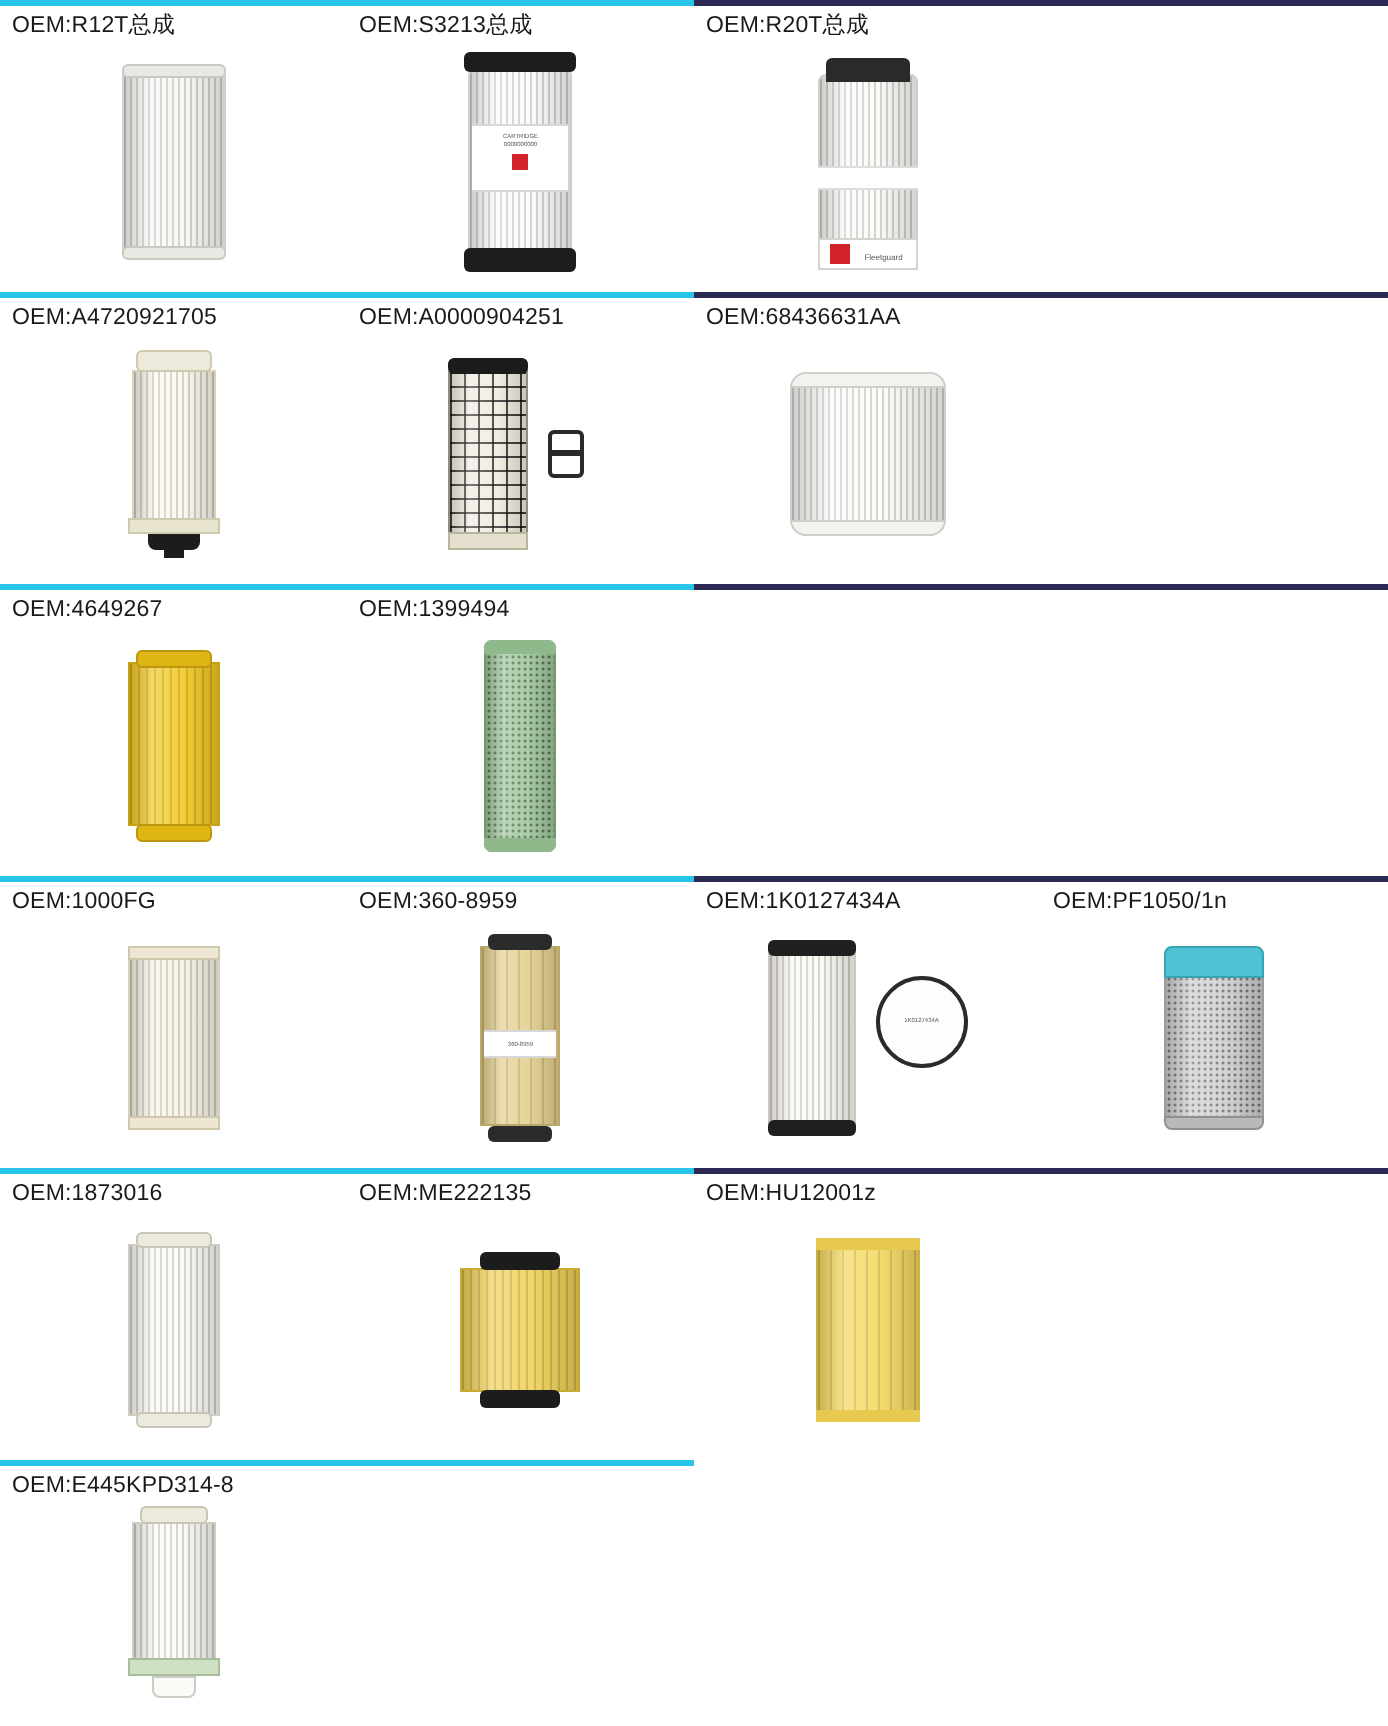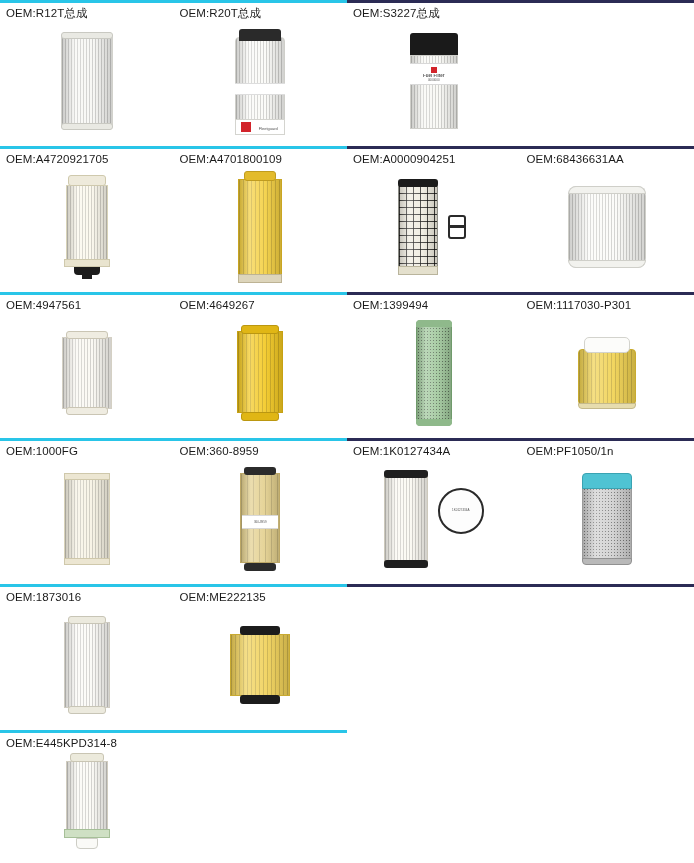--- a/index.html
+++ b/index.html
@@ -163,55 +163,56 @@
             <div class="body" style="position:absolute;left:0;top:0;width:52px;height:98px;background:#f7f7f4;border:1px solid #d2d2cc;border-radius:4px/6px;">
               <div class="pleats fine"></div>
               <div class="shade"></div>
             </div>
             <div class="cap" style="top:0;background:#e9e9e3;border:1px solid #c9c9c2;"></div>
             <div class="cap" style="bottom:0;background:#e9e9e3;border:1px solid #c9c9c2;"></div>
           </div>
         </div>
       </div>
 
+      <div class="cell">
+        <div class="label">OEM:S3213总成</div>
+        <div class="imgwrap">
+          <div class="filter" style="width:56px;height:110px;">
+            <div class="body" style="position:absolute;left:2px;top:8px;width:52px;height:96px;background:#fbfbf9;border:1px solid #cfcfca;border-radius:4px;">
+              <div class="pleats fine"></div>
+              <div class="shade"></div>
+            </div>
+            <div style="position:absolute;left:0;top:0;width:56px;height:10px;background:#1d1d1d;border-radius:3px;"></div>
+            <div style="position:absolute;left:0;bottom:0;width:56px;height:12px;background:#1d1d1d;border-radius:3px;"></div>
+            <div class="labelband" style="left:4px;right:4px;top:36px;height:34px;">
+              <div class="minitext" style="margin-top:3px;">CARTRIDGE</div>
+              <div class="minitext">0000000000</div>
+              <div class="redsq" style="width:8px;height:8px;margin:3px auto 0;"></div>
+            </div>
+          </div>
+        </div>
+      </div>
 
       <div class="cell">
         <div class="label">OEM:R20T总成</div>
         <div class="imgwrap">
           <div class="filter" style="width:50px;height:108px;">
             <div class="body" style="position:absolute;left:0;top:10px;width:50px;height:88px;background:#fafaf7;border:1px solid #cfcfca;border-radius:4px;">
               <div class="pleats fine"></div>
               <div class="shade"></div>
             </div>
             <div style="position:absolute;left:4px;top:2px;width:42px;height:12px;background:#2a2a2a;border-radius:3px 3px 0 0;"></div>
             <div style="position:absolute;left:0;bottom:0;width:50px;height:16px;background:#ffffff;border:1px solid #d4d4cf;"></div>
             <div class="redsq" style="position:absolute;left:6px;bottom:3px;width:10px;height:10px;"></div>
             <div class="minitext" style="position:absolute;left:18px;bottom:4px;width:30px;font-size:4px;">Fleetguard</div>
             <div style="position:absolute;left:0;top:56px;width:50px;height:12px;background:#ffffff;border-top:1px solid #ddd;border-bottom:1px solid #ddd;"></div>
           </div>
         </div>
       </div>
 
-      <div class="cell">
-        <div class="label">OEM:S3227总成</div>
-        <div class="imgwrap">
-          <div class="filter" style="width:48px;height:96px;">
-            <div class="body" style="position:absolute;left:0;top:22px;width:48px;height:74px;background:#f8f8f4;border:1px solid #cfcfca;">
-              <div class="pleats fine"></div>
-              <div class="shade"></div>
-            </div>
-            <div style="position:absolute;left:0;top:0;width:48px;height:22px;background:#1a1a1a;border-radius:3px 3px 0 0;"></div>
-            <div class="labelband" style="left:0;right:0;top:30px;height:22px;">
-              <div class="redsq" style="width:6px;height:6px;margin:3px auto 1px;"></div>
-              <div class="minitext" style="font-size:4.5px;font-weight:bold;">Fuel Filter</div>
-              <div class="minitext">0000000</div>
-            </div>
-          </div>
-        </div>
-      </div>
     </div>
 
     <div class="row">
       <div class="divider left"></div>
       <div class="divider right"></div>
 
       <div class="cell">
         <div class="label">OEM:A4720921705</div>
         <div class="imgwrap">
           <div class="filter" style="width:46px;height:104px;">
@@ -220,33 +221,20 @@
               <div class="shade"></div>
             </div>
             <div style="position:absolute;left:4px;top:0;width:38px;height:11px;background:#eeeadb;border:1px solid #cfc9ad;border-radius:3px;"></div>
             <div style="position:absolute;left:0;top:84px;width:46px;height:8px;background:#e9e4cf;border:1px solid #cfc9ad;"></div>
             <div style="position:absolute;left:10px;top:92px;width:26px;height:8px;background:#1c1c1c;border-radius:0 0 4px 4px;"></div>
             <div style="position:absolute;left:18px;top:99px;width:10px;height:5px;background:#1c1c1c;"></div>
           </div>
         </div>
       </div>
 
-      <div class="cell">
-        <div class="label">OEM:A4701800109</div>
-        <div class="imgwrap">
-          <div class="filter" style="width:44px;height:112px;">
-            <div class="body" style="position:absolute;left:0;top:8px;width:44px;height:96px;background:#f4cf3e;border:1px solid #c9a522;">
-              <div class="pleats"></div>
-              <div class="shade"></div>
-            </div>
-            <div style="position:absolute;left:6px;top:0;width:32px;height:10px;background:#e3bb2c;border:1px solid #c09c1f;border-radius:3px;"></div>
-            <div style="position:absolute;left:0;bottom:0;width:44px;height:9px;background:#ddd5bb;border:1px solid #bdb394;"></div>
-          </div>
-        </div>
-      </div>
 
       <div class="cell">
         <div class="label">OEM:A0000904251</div>
         <div class="imgwrap">
           <div class="filter" style="width:72px;height:96px;">
             <div class="body" style="position:absolute;left:0;top:6px;width:40px;height:82px;background:#efece0;border:1px solid #8d8d86;">
               <div class="grid-mesh"></div>
               <div class="shade"></div>
             </div>
             <div style="position:absolute;left:0;top:0;width:40px;height:8px;background:#1b1b1b;border-radius:3px;"></div>
@@ -269,33 +257,20 @@
             <div style="position:absolute;left:0;bottom:0;width:78px;height:8px;background:#f2f2ee;border:1px solid #cfcfc9;border-radius:0 0 8px 8px;"></div>
           </div>
         </div>
       </div>
     </div>
 
     <div class="row">
       <div class="divider left"></div>
       <div class="divider right"></div>
 
-      <div class="cell">
-        <div class="label">OEM:4947561</div>
-        <div class="imgwrap">
-          <div class="filter" style="width:50px;height:84px;">
-            <div class="body" style="position:absolute;left:0;top:6px;width:50px;height:72px;background:#faf8f2;border:1px solid #d4d0c4;">
-              <div class="pleats fine"></div>
-              <div class="shade"></div>
-            </div>
-            <div style="position:absolute;left:4px;top:0;width:42px;height:8px;background:#efece1;border:1px solid #cac5b4;border-radius:3px;"></div>
-            <div style="position:absolute;left:4px;bottom:0;width:42px;height:8px;background:#efece1;border:1px solid #cac5b4;border-radius:3px;"></div>
-          </div>
-        </div>
-      </div>
 
       <div class="cell">
         <div class="label">OEM:4649267</div>
         <div class="imgwrap">
           <div class="filter" style="width:46px;height:96px;">
             <div class="body" style="position:absolute;left:0;top:6px;width:46px;height:82px;background:#f3c81f;border:1px solid #c6a114;">
               <div class="pleats"></div>
               <div class="shade"></div>
             </div>
             <div style="position:absolute;left:4px;top:0;width:38px;height:9px;background:#e0b615;border:1px solid #bb9710;border-radius:3px;"></div>
@@ -311,33 +286,20 @@
             <div class="body" style="position:absolute;left:0;top:0;width:36px;height:106px;background:#9ec69a;border:1px solid #6f9a6b;border-radius:4px;">
               <div class="dots-mesh"></div>
               <div class="shade"></div>
             </div>
             <div style="position:absolute;left:0;top:0;width:36px;height:7px;background:#8fb98b;border-radius:4px 4px 0 0;"></div>
             <div style="position:absolute;left:0;bottom:0;width:36px;height:7px;background:#8fb98b;border-radius:0 0 4px 4px;"></div>
           </div>
         </div>
       </div>
 
-      <div class="cell">
-        <div class="label">OEM:1117030-P301</div>
-        <div class="imgwrap">
-          <div class="filter" style="width:58px;height:72px;">
-            <div class="body" style="position:absolute;left:0;top:12px;width:58px;height:56px;background:#f0d14e;border:1px solid #c8ab30;border-radius:4px;">
-              <div class="pleats"></div>
-              <div class="shade"></div>
-            </div>
-            <div style="position:absolute;left:6px;top:0;width:46px;height:16px;background:#fcfcfa;border:1px solid #d3d3cd;border-radius:5px;"></div>
-            <div style="position:absolute;left:0;bottom:0;width:58px;height:6px;background:#e6dcae;border:1px solid #c4b98b;border-radius:0 0 4px 4px;"></div>
-          </div>
-        </div>
-      </div>
     </div>
 
     <div class="row">
       <div class="divider left"></div>
       <div class="divider right"></div>
 
       <div class="cell">
         <div class="label">OEM:1000FG</div>
         <div class="imgwrap">
           <div class="filter" style="width:46px;height:92px;">
@@ -425,20 +387,33 @@
             <div class="body" style="position:absolute;left:0;top:8px;width:60px;height:62px;background:#f0d055;border:1px solid #c9aa32;">
               <div class="pleats"></div>
               <div class="shade"></div>
             </div>
             <div style="position:absolute;left:10px;top:0;width:40px;height:9px;background:#1c1c1c;border-radius:3px;"></div>
             <div style="position:absolute;left:10px;bottom:0;width:40px;height:9px;background:#1c1c1c;border-radius:3px;"></div>
           </div>
         </div>
       </div>
 
+      <div class="cell">
+        <div class="label">OEM:HU12001z</div>
+        <div class="imgwrap">
+          <div class="filter" style="width:52px;height:92px;">
+            <div class="body" style="position:absolute;left:0;top:0;width:52px;height:92px;background:#f5d85f;border:1px solid #cdb13a;border-radius:3px;">
+              <div class="pleats wide"></div>
+              <div class="shade"></div>
+            </div>
+            <div style="position:absolute;left:0;top:0;width:52px;height:6px;background:#e8c94f;"></div>
+            <div style="position:absolute;left:0;bottom:0;width:52px;height:6px;background:#e8c94f;"></div>
+          </div>
+        </div>
+      </div>
     </div>
 
     <div class="row">
       <div class="divider left"></div>
 
       <div class="cell">
         <div class="label">OEM:E445KPD314-8</div>
         <div class="imgwrap">
           <div class="filter" style="width:46px;height:96px;">
             <div class="body" style="position:absolute;left:2px;top:8px;width:42px;height:70px;background:#fbfaf5;border:1px solid #d0ccbf;">

